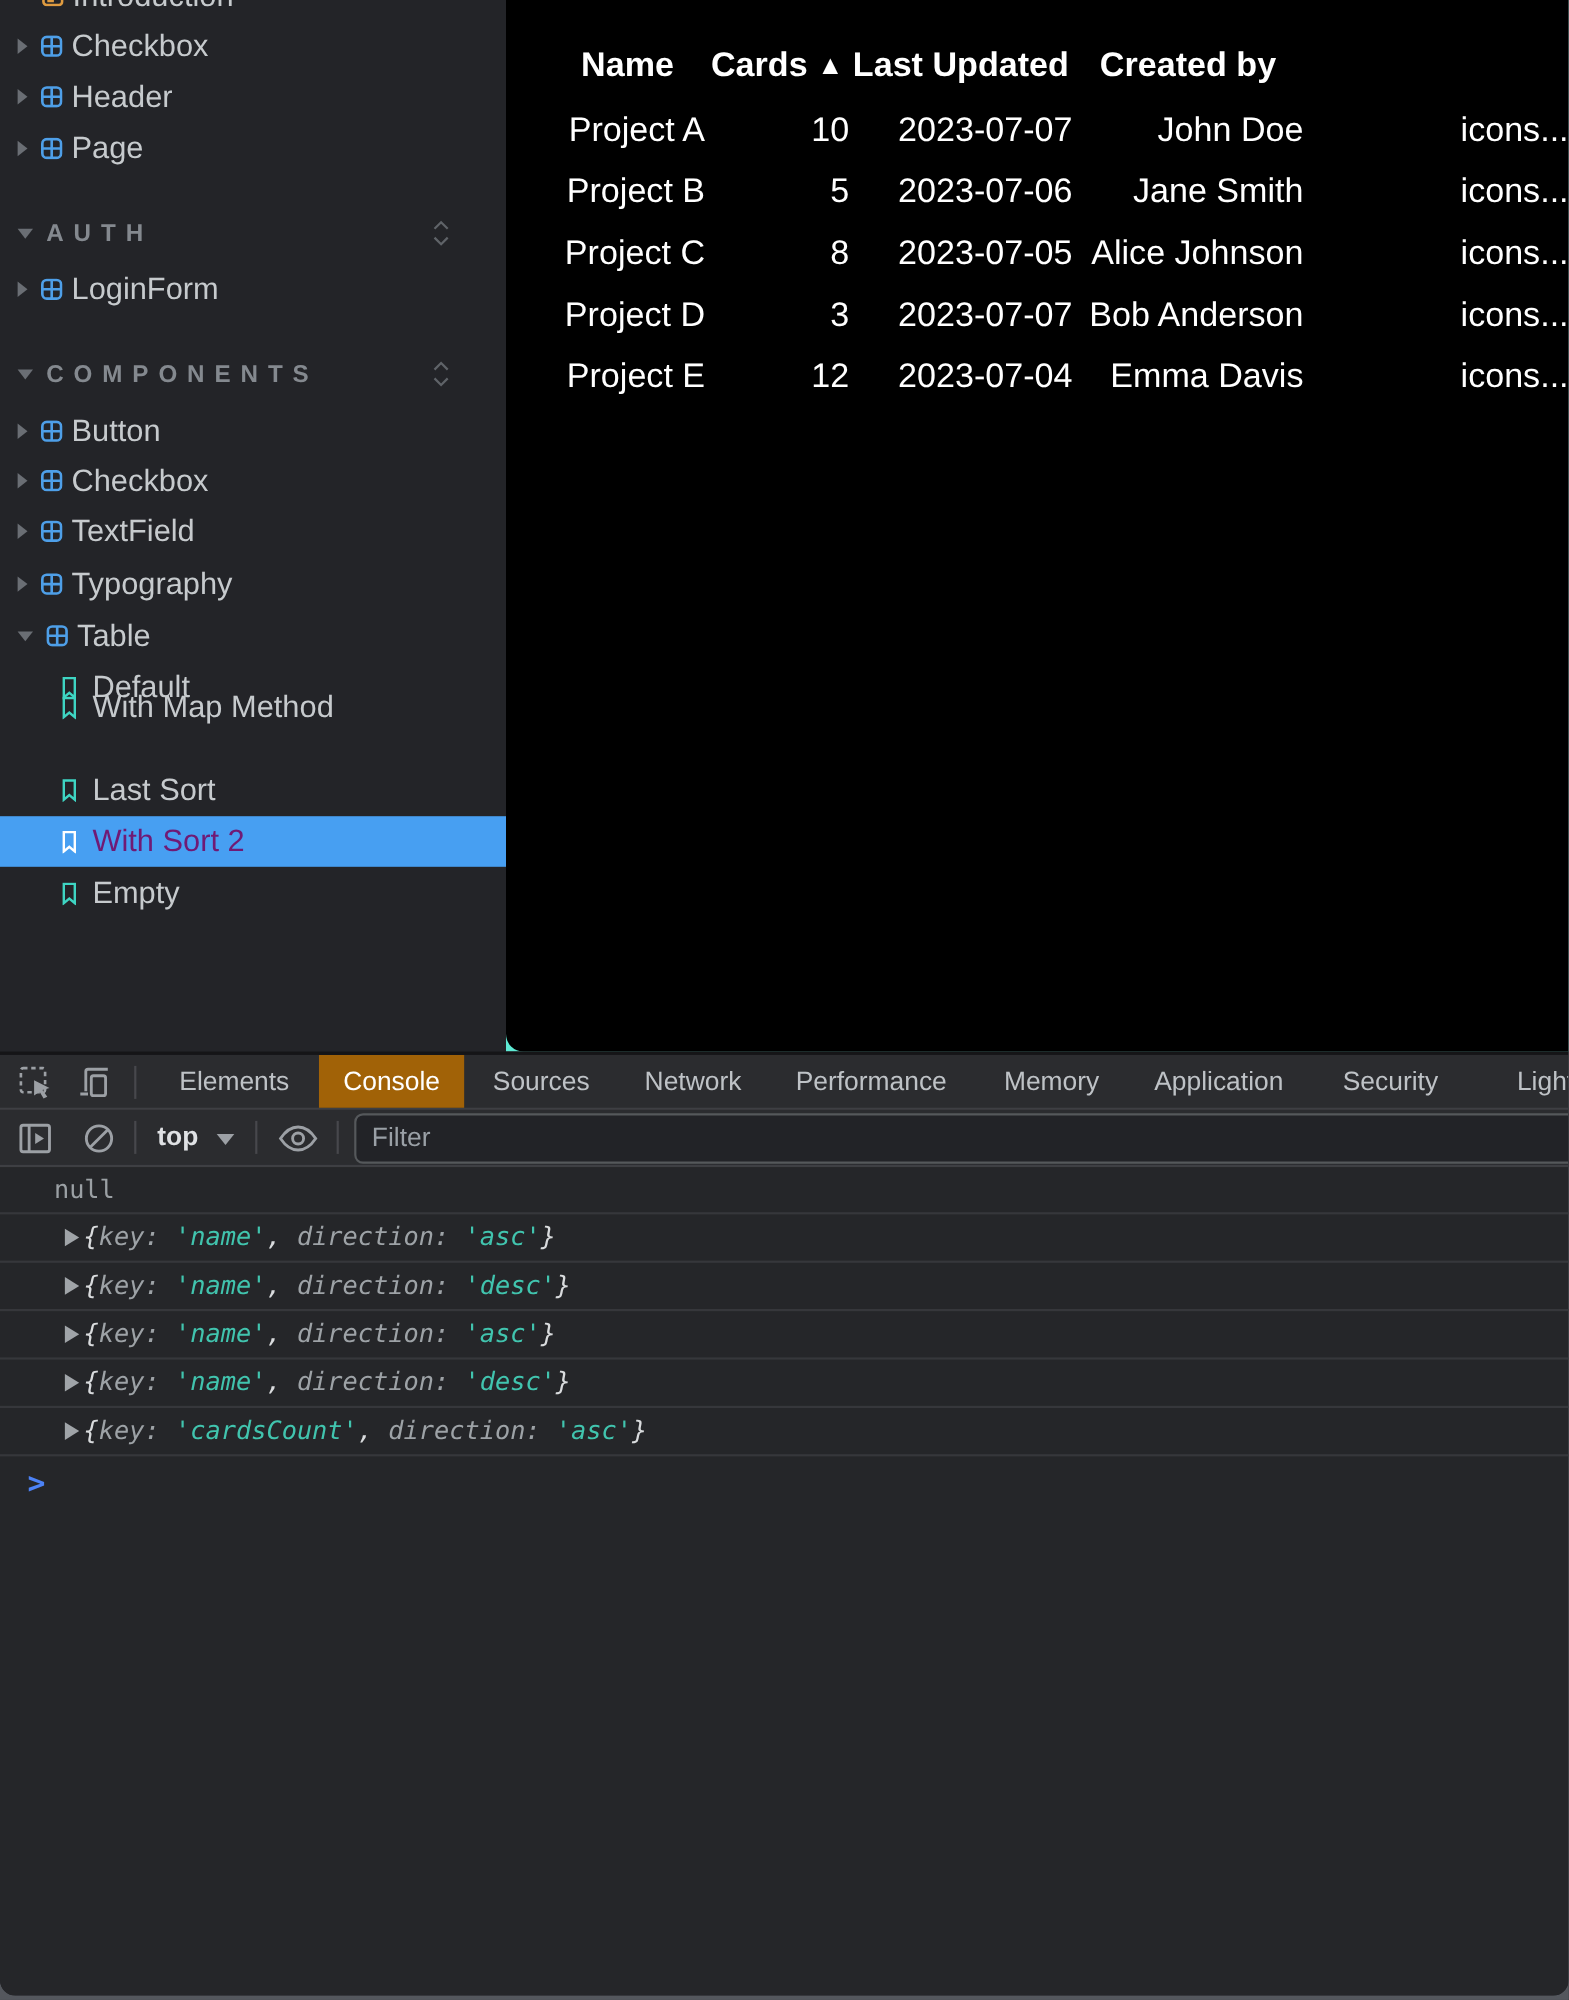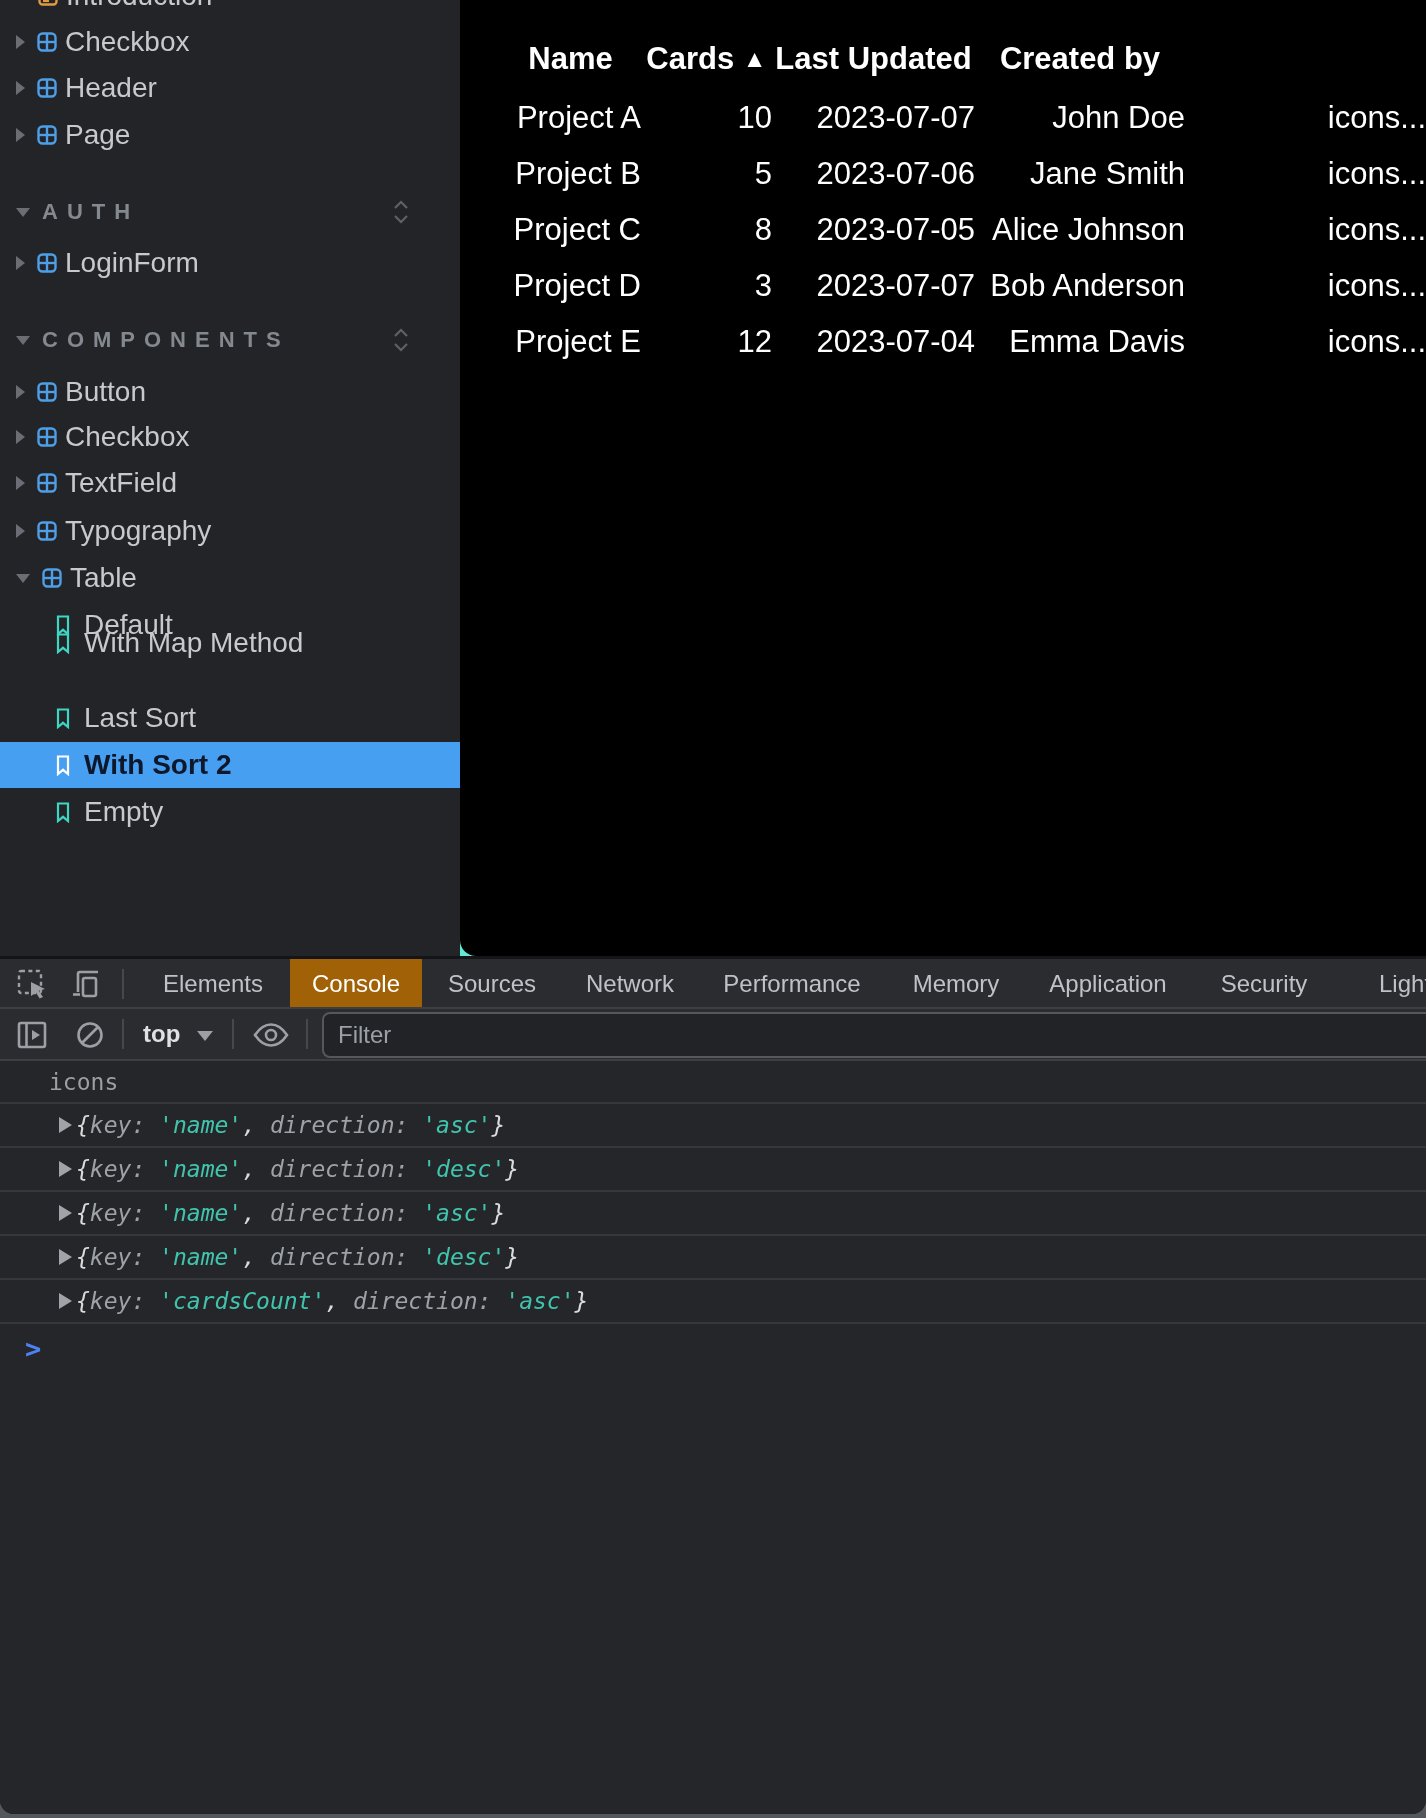--- a/index.html
+++ b/index.html
@@ -12,21 +12,21 @@
   
   .main { position:absolute; left:0; top:0; width:1426px; height:956px; }
   .sidebar { position:absolute; left:0; top:0; width:526px; height:956px; background:#232428; overflow:hidden; }
   .srow { position:absolute; left:0; width:460px; height:46px; display:flex; align-items:center;
           color:#C6CACD; font-size:28px; cursor:pointer; }
   .srow .lbl { white-space:nowrap; }
   .srow.comp { padding-left:16px; }
   .srow.doc  { padding-left:38px; }
   .srow.story{ padding-left:56px; }
   .srow.section { padding-left:16px; color:#84898F; font-size:22px; font-weight:700; letter-spacing:9px; }
-  .srow.selected { background:#479FF2; color:#0f172a; font-weight:700; }
+  .srow.selected { background:#479FF2; color:#701a75; font-weight:400; }
   .tri-r { width:0; height:0; border-top:7px solid transparent; border-bottom:7px solid transparent;
            border-left:9px solid #6A6E74; margin-right:12px; flex:0 0 auto; }
   .tri-d { width:0; height:0; border-left:7px solid transparent; border-right:7px solid transparent;
            border-top:9px solid #6A6E74; margin-right:12px; flex:0 0 auto; }
   .sicon { flex:0 0 auto; margin-right:8px; display:block; }
   .story .sicon { margin-right:14px; }
   .expand-all { position:absolute; left:393px; top:50%; transform:translateY(-50%); }
 
   .canvas-wrap { position:absolute; left:460px; top:0; width:966px; height:956px; background:#5eead4; }
   .canvas { position:absolute; inset:0; background:#000; border-bottom-left-radius:16px; overflow:hidden; }
@@ -343,21 +343,21 @@
         <circle cx="19" cy="16" r="5" fill="none" stroke="#9CA0A5" stroke-width="2.6"></circle>
       </svg>
       <div class="vsep" style="left:306px"></div>
 
       <input class="filter" type="text" placeholder="Filter" style="">
     </div>
 
     <div class="cmsgs">
 
       <div class="crow first">
-        <span class="cnull">icons</span>
+        <span class="cnull">null</span>
       </div>
 
       <div class="crow">
         <span class="obj-tri"></span>
         <span class="t-brace">{</span><span class="t-key">key: </span><span class="t-str">'name'</span><span class="t-brace">, </span><span class="t-key">direction: </span><span class="t-str">'asc'</span><span class="t-brace">}</span>
       </div>
 
       <div class="crow">
         <span class="obj-tri"></span>
         <span class="t-brace">{</span><span class="t-key">key: </span><span class="t-str">'name'</span><span class="t-brace">, </span><span class="t-key">direction: </span><span class="t-str">'desc'</span><span class="t-brace">}</span>

